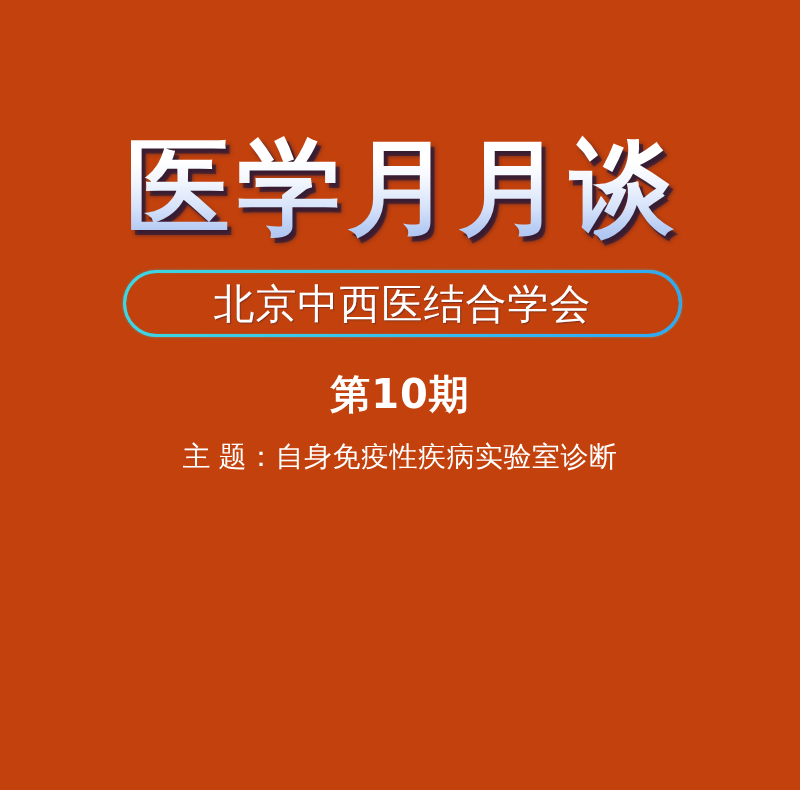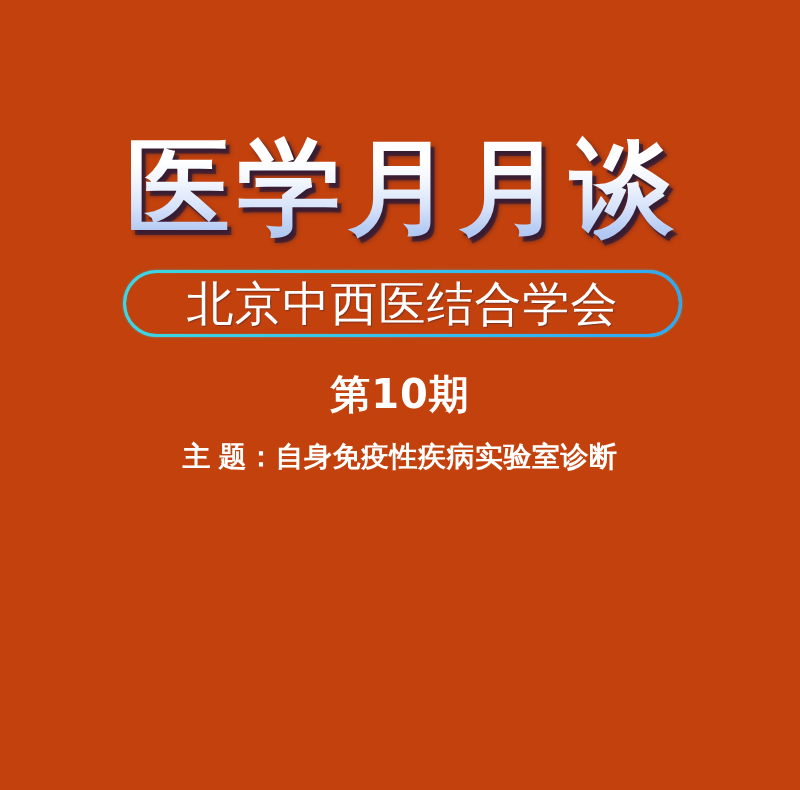--- a/index.html
+++ b/index.html
@@ -111,21 +111,21 @@
     -webkit-mask: linear-gradient(#fff 0 0) padding-box, linear-gradient(#fff 0 0);
     -webkit-mask-composite: xor;
     mask: linear-gradient(#fff 0 0) padding-box, linear-gradient(#fff 0 0);
     mask-composite: exclude;
     pointer-events: none;
   }
 
   .org-name {
     position: relative;
     font-family: "Liberation Serif", "DejaVu Serif", serif;
-    font-size: 47px;
+    font-size: 41px;
     line-height: 40px;
     font-weight: 400;
     letter-spacing: 1px;
     color: #ffffff;
     white-space: nowrap;
     text-shadow: 1px 1px 1px rgba(10, 20, 70, 0.35);
   }
 
   
   .issue-no {
@@ -146,21 +146,21 @@
   
   .topic-line {
     position: absolute;
     left: 0;
     top: 440px;
     width: 800px;
     text-align: center;
     font-family: "Liberation Serif", "DejaVu Serif", serif;
     font-size: 28px;
     line-height: 34px;
-    font-weight: 700;
+    font-weight: 400;
     letter-spacing: 0.5px;
     color: #ffffff;
     white-space: nowrap;
   }
 
   .blank-area {
     position: absolute;
     left: 0;
     top: 500px;
     width: 800px;

